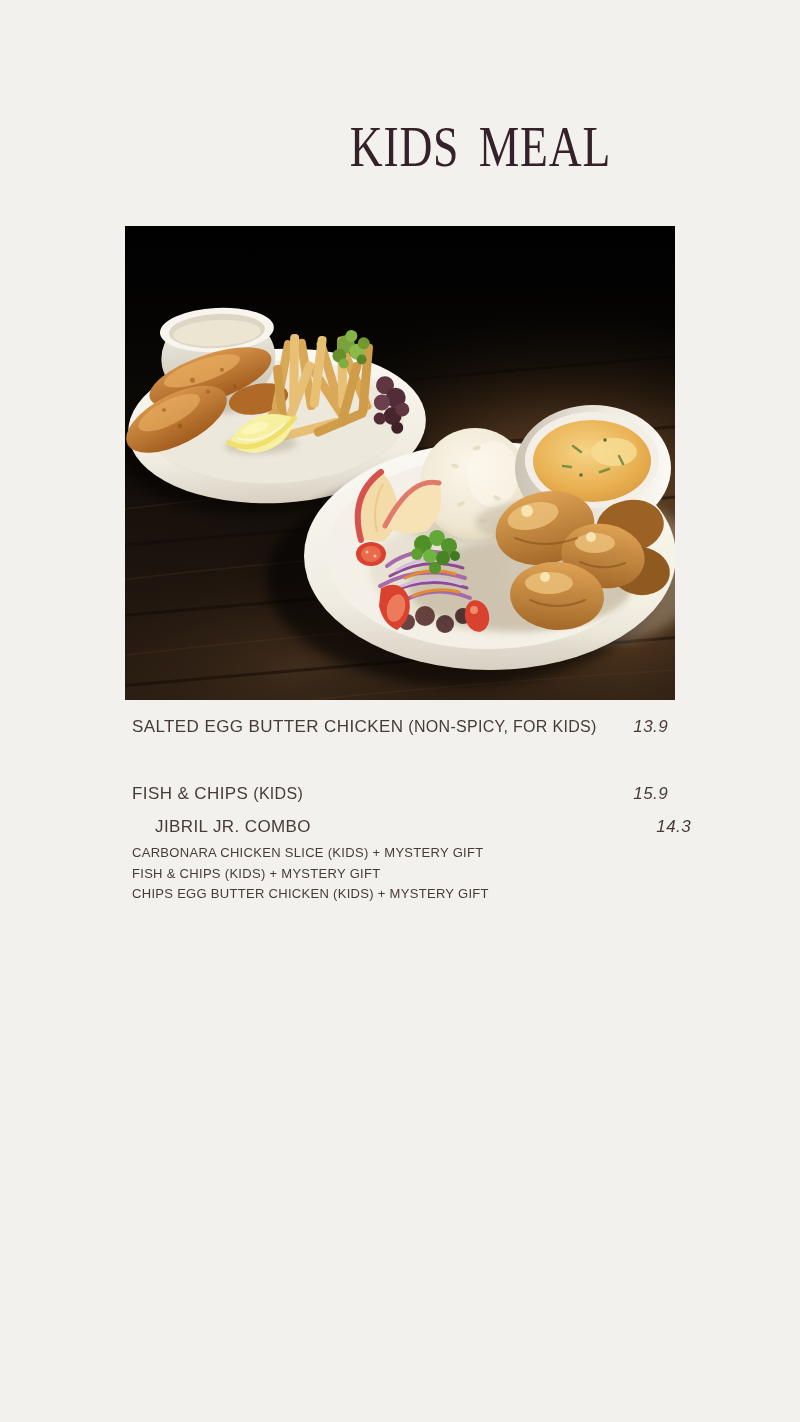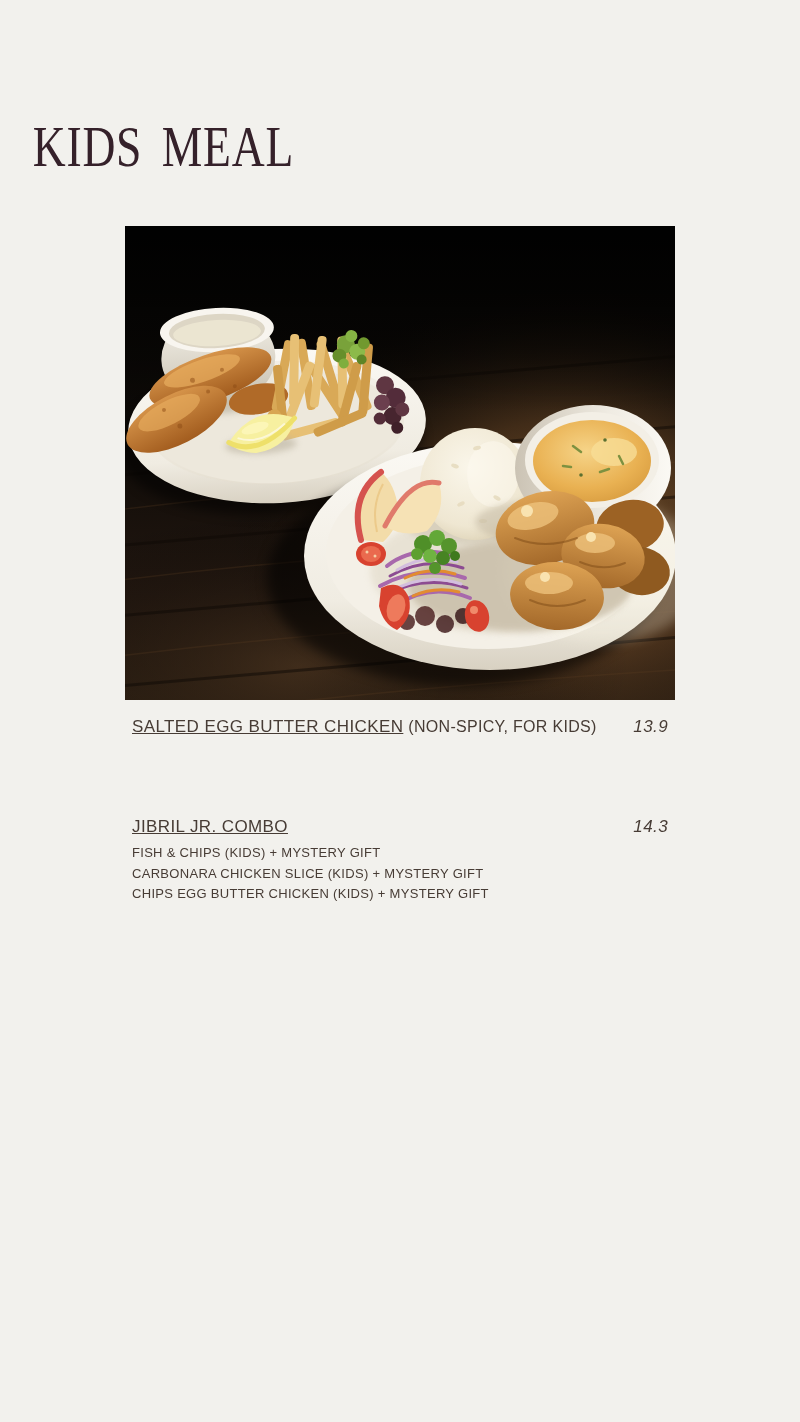--- a/index.html
+++ b/index.html
@@ -7,47 +7,47 @@
     width: 800px; height: 1422px;
     background: var(--page-bg, #f2f1ed);
     font-family: "Liberation Sans", sans-serif;
     position: relative;
     overflow: hidden;
   }
   .page { position: absolute; inset: 0; }
 
   .title {
     position: absolute; top: 116px; left: 0; width: 644px;
-    text-align: left;
+    text-align: right;
     font-family: "Liberation Serif", serif;
     font-size: 57px; line-height: 62px; font-weight: 400;
     color: var(--title-color, #35212a);
     letter-spacing: 1px; word-spacing: 9px;
     white-space: nowrap;
   }
   .title-inner { display: inline-block; transform: scaleX(0.80); transform-origin: 50% 50%; }
 
   .photo {
     position: absolute; left: 125px; top: 226px;
     width: 550px; height: 474px; display: block;
   }
 
   .row {
     position: absolute; left: 132px; width: 536px;
     display: flex; justify-content: space-between; align-items: baseline;
     color: var(--text-color, #463b34);
     white-space: nowrap;
   }
-  .row .name  { font-size: 17px; letter-spacing: 0.4px; text-decoration: underline; }
+  .row .name  { font-size: 17px; letter-spacing: 0.4px; }
   .row .note  { font-size: 16px; letter-spacing: 0.3px; margin-left: 5px; }
   .row .price { font-size: 17px; letter-spacing: 0.4px; font-style: italic; }
   .row1 { top: 717px; }
   .row2 { top: 750px; }
   .row3 { top: 784px; }
-  .row4 { top: 817px; }
+  .row4 { top: 817px; margin-left: 23px; }
 
   .subs {
     position: absolute; left: 132px; top: 843px; width: 520px;
     color: var(--text-color, #463b34);
     font-size: 13px; letter-spacing: 0.3px; line-height: 20.6px;
     white-space: nowrap;
   }
 </style>
 </head>
 <body style="--page-bg: #f2f1ed; --title-color: #35212a; --text-color: #473c35; --photo-wood-dark: #0d0907; --photo-wood-lit: #7c5531; --plate-color: #f4f1e9; --sauce-color: #eab85e;">
@@ -323,24 +323,28 @@
           <path d="M260,300 Q286,250 314,257" stroke="#e07a6b" stroke-width="5" fill="none" stroke-linecap="round"></path>
         </g>
       </g>
     </g>
   </svg>
 
   <div class="row row1">
     <span><span class="name">SALTED EGG BUTTER CHICKEN</span><span class="note">(NON-SPICY, FOR KIDS)</span></span>
     <span class="price">13.9</span>
   </div>
+  <div class="row row3">
+    <span><span class="name">FISH &amp; CHIPS</span><span class="note">(KIDS)</span></span>
+    <span class="price">15.9</span>
+  </div>
   <div class="row row4">
     <span><span class="name">JIBRIL JR. COMBO</span><span class="note"></span></span>
     <span class="price">14.3</span>
   </div>
 
   <div class="subs">
+    <div>CARBONARA CHICKEN SLICE (KIDS) + MYSTERY GIFT</div>
     <div>FISH &amp; CHIPS (KIDS) + MYSTERY GIFT</div>
-    <div>CARBONARA CHICKEN SLICE (KIDS) + MYSTERY GIFT</div>
     <div>CHIPS EGG BUTTER CHICKEN (KIDS) + MYSTERY GIFT</div>
   </div>
 
 </div>
 
 </body></html>

